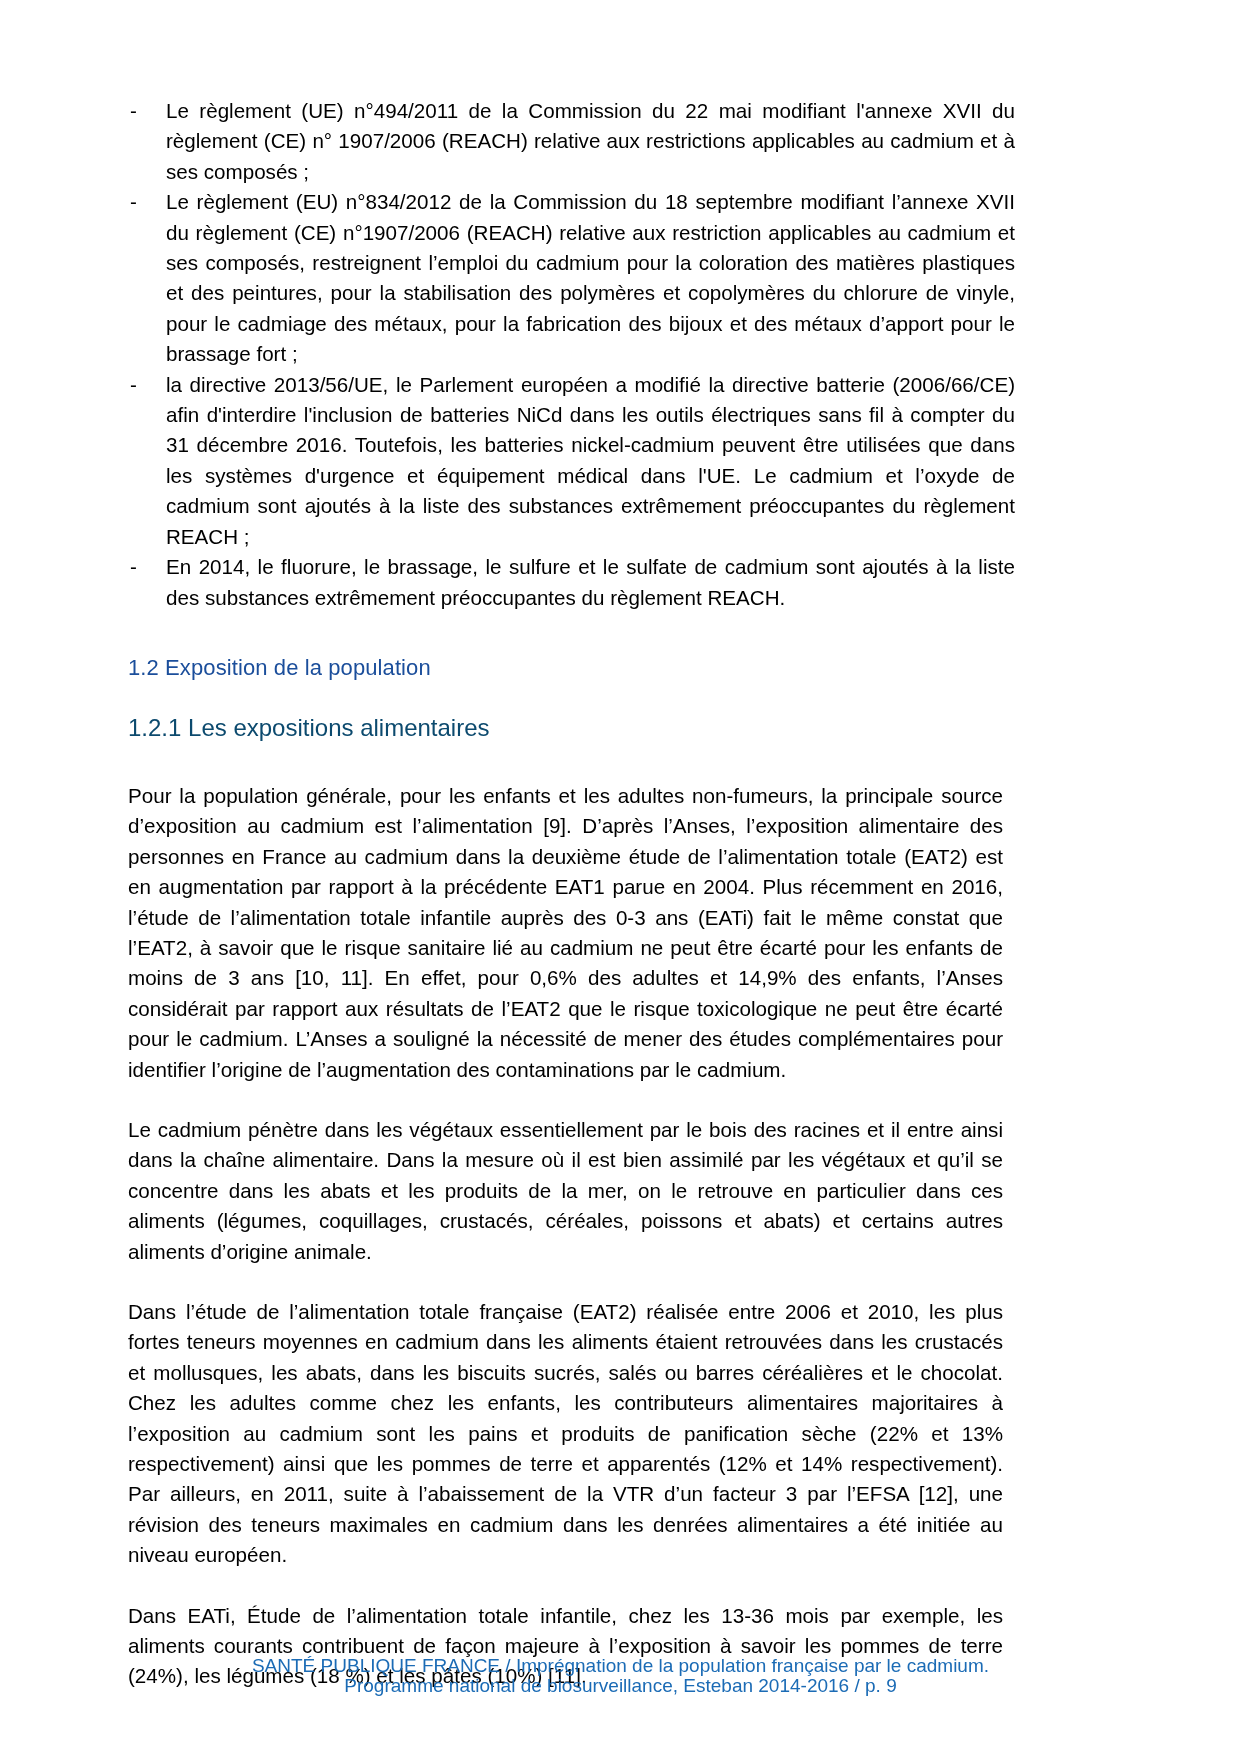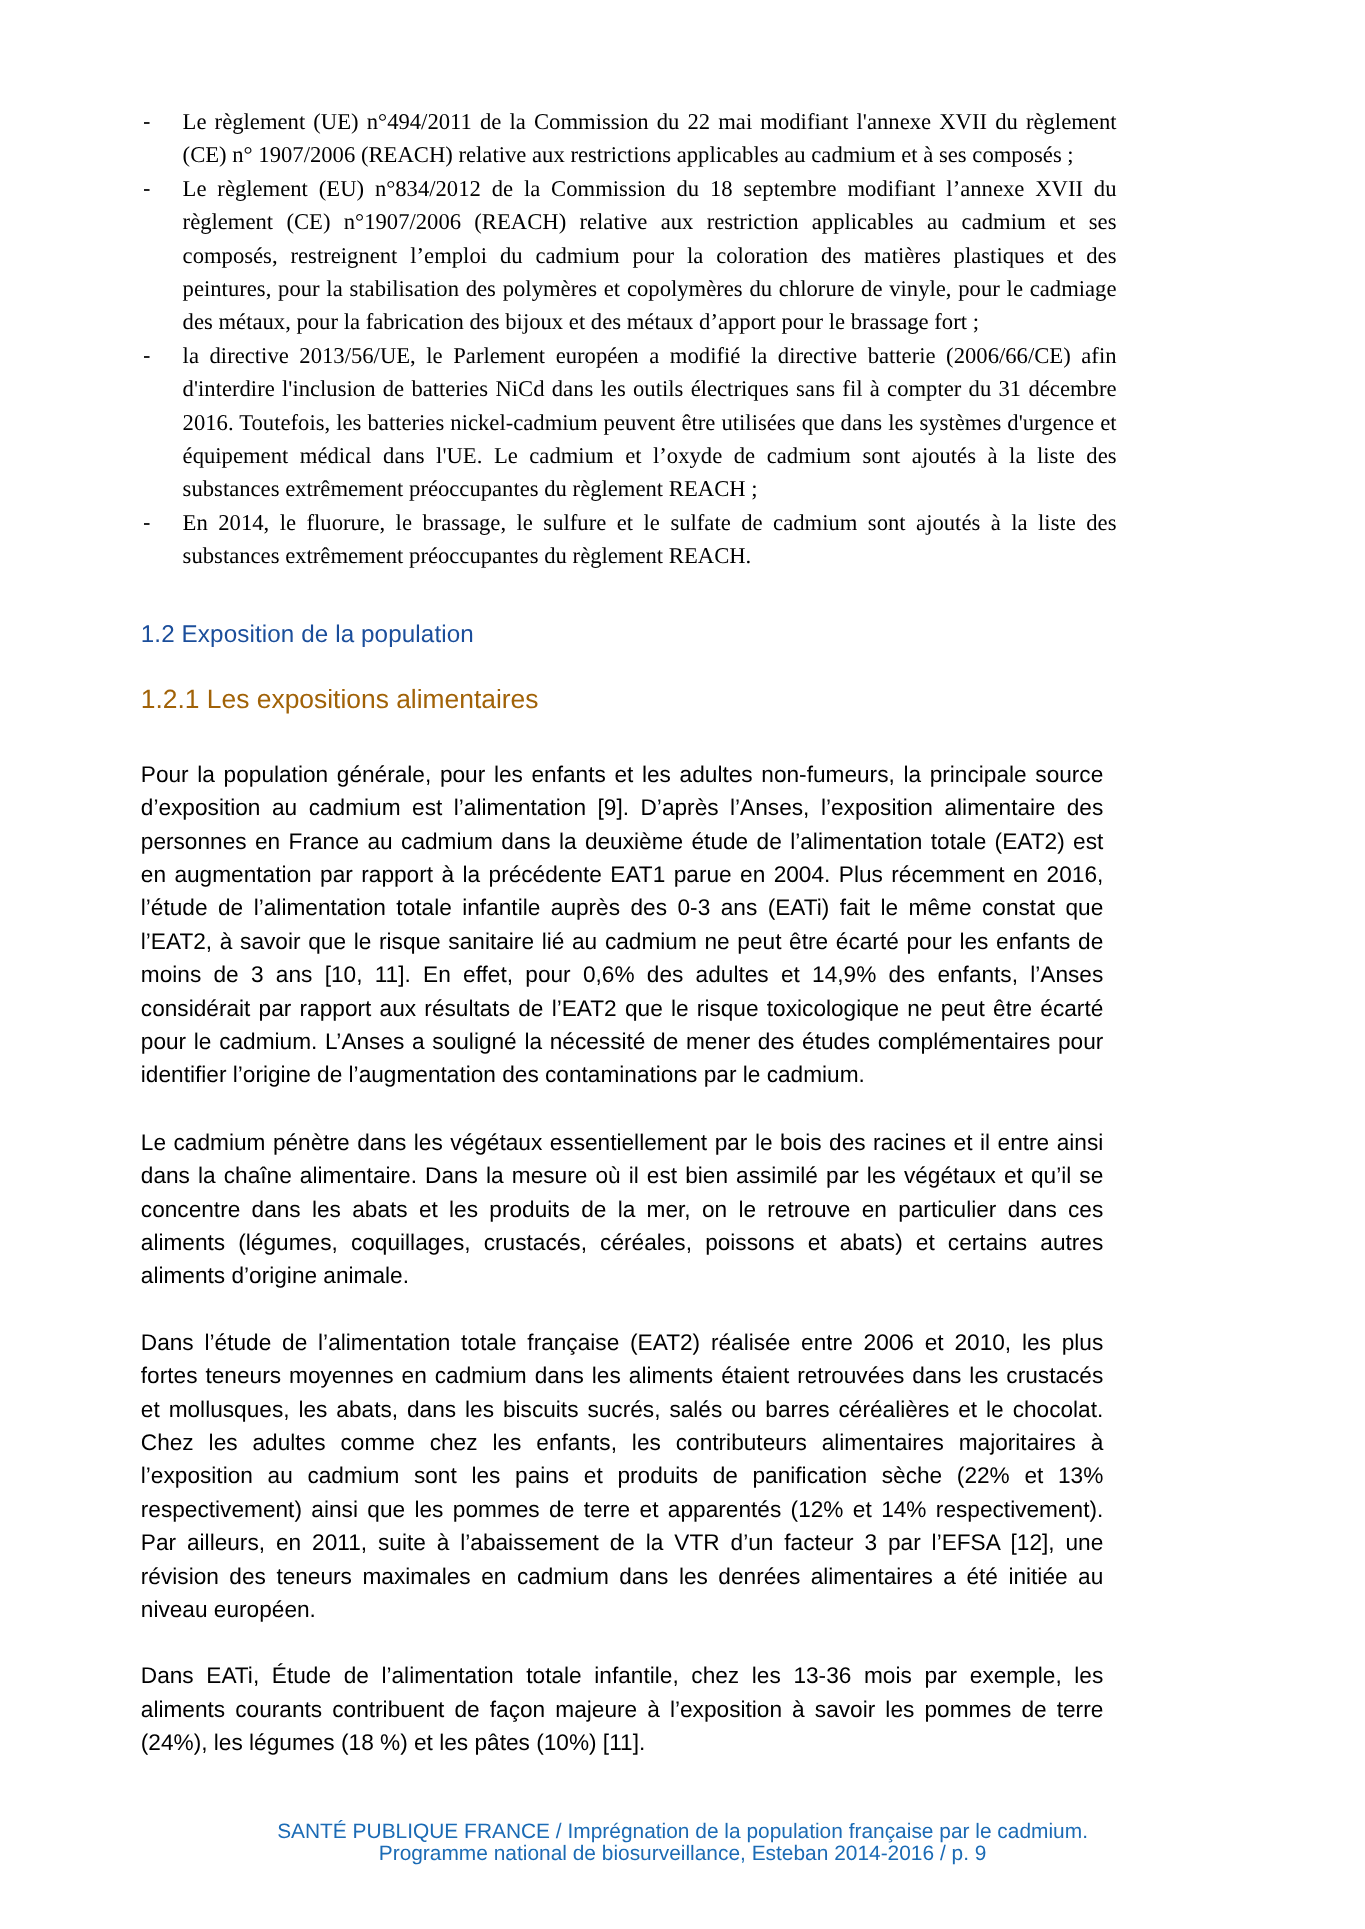--- a/index.html
+++ b/index.html
@@ -45,34 +45,33 @@
   }
   .bullet-item .dash {
     position: absolute;
     left: 2px;
     top: 0;
     font-size: 20.6px;
     line-height: 30.4px;
   }
   .bullet-item > .btxt {
     display: block;
-    font-family: Liberation Serif, serif;
   }
 
   
   h2.h-section {
     color: #1B4E9B;
     font-size: 22px;
     font-weight: normal;
     line-height: 38px;
     margin: 36px 0 0 0;
     letter-spacing: 0.1px;
   }
   h3.h-sub {
-    color: #a16207;
+    color: #0c4a6e;
     font-size: 24px;
     font-weight: normal;
     line-height: 30px;
     margin: 26px 0 0 0;
   }
 
   
   p.body {
     font-size: 20.6px;
     line-height: 30.4px;

